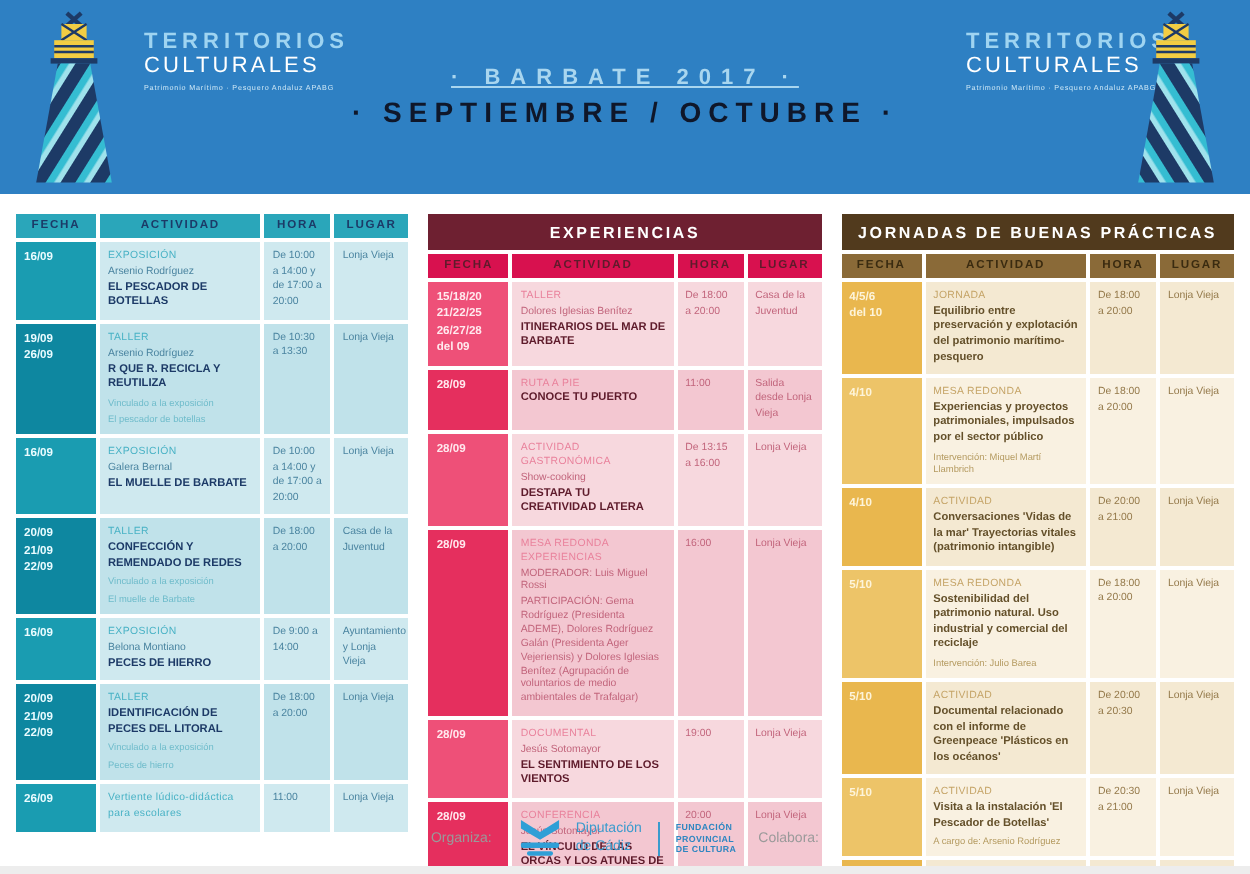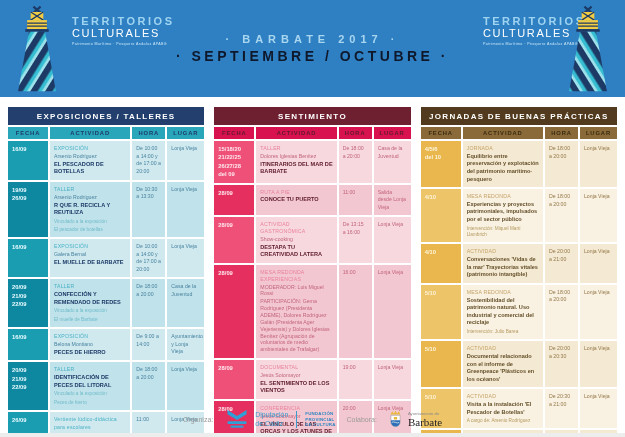--- a/index.html
+++ b/index.html
@@ -12,21 +12,21 @@
   .lh { position:absolute; top:4px; }
   .lh.left { left:10px; }
   .lh.right { right:10px; transform:scaleX(-1); }
   .tc-logo { position:absolute; top:16px; width:112px; text-align:left; line-height:1.05; }
   .tc-logo.left { left:72px; }
   .tc-logo.right { right:30px; }
   .tc-l1 { color:#9fd4f1; font-weight:bold; font-size:11px; letter-spacing:2.5px; }
   .tc-l2 { color:#ffffff; font-weight:normal; font-size:11px; letter-spacing:1.6px; }
   .tc-tag { color:#cfe8f7; font-size:3.6px; letter-spacing:.4px; margin-top:3px; border-top:1px solid rgba(255,255,255,.0); }
   .hdr-center { text-align:center; }
-  .hdr-event { color:#a9d6ef; font-weight:bold; font-size:11px; letter-spacing:5px; }
+  .hdr-event { color:#a9d6ef; font-weight:bold; font-size:11px; letter-spacing:5px;text-decoration:underline; }
   .hdr-title-row { display:flex; align-items:center; justify-content:center; gap:15px; margin-top:2px; }
   .hdr-title { color:#1c3a67; font-weight:bold; font-size:28px; letter-spacing:7px; }
   .hdr-sub { color:#0f172a; font-weight:bold; font-size:14px; letter-spacing:3.5px; margin-top:3px; }
 
   
   main { display:flex; gap:10px; padding:10px 8px 0 8px; }
   .tbl { flex:1; background:#fff; }
   .tbl-title { background:var(--title-bg); color:#fff; height:18px; display:flex; align-items:center; justify-content:center; font-size:8px; font-weight:bold; letter-spacing:1.3px; margin-bottom:2px; }
   .tbl-head, .row { display:grid; grid-template-columns:40px 1fr 33px 37px; gap:2px; }
   .tbl-head { margin-bottom:2px; }
@@ -112,21 +112,20 @@
       <path d="M23 8 L37 17 M37 8 L23 17" stroke="#1d3a66" stroke-width="1.4"></path>
       <rect x="19" y="17" width="22" height="10" fill="#f2cd43"></rect>
       <path d="M19 20.3 H41 M19 23.6 H41" stroke="#1d3a66" stroke-width="1.4"></path>
       <rect x="17" y="27" width="26" height="3" fill="#1d3a66"></rect>
       <polygon points="21,30 39,30 51,96 9,96" fill="url(#lhp1)"></polygon>
     </svg>
   </header>
 
   <main>
     <section class="tbl t-blue">
-      <div class="tbl-title">EXPOSICIONES / TALLERES</div>
       <div class="tbl-head">
         <div class="hc">FECHA</div>
         <div class="hc">ACTIVIDAD</div>
         <div class="hc">HORA</div>
         <div class="hc">LUGAR</div>
       </div>
       <div class="tbl-rows">
           <div class="row">
             <div class="cell fecha">
               <div class="fl">16/09</div>
@@ -216,21 +215,21 @@
               <div class="ln cat">Vertiente lúdico-didáctica</div>
               <div class="ln cat">para escolares</div>
             </div>
             <div class="cell hora">11:00</div>
             <div class="cell lugar">Lonja Vieja</div>
           </div>
         </div>
     </section>
 
     <section class="tbl t-pink">
-      <div class="tbl-title">SENTIMIENTO</div>
+      <div class="tbl-title">EXPERIENCIAS</div>
       <div class="tbl-head">
         <div class="hc">FECHA</div>
         <div class="hc">ACTIVIDAD</div>
         <div class="hc">HORA</div>
         <div class="hc">LUGAR</div>
       </div>
       <div class="tbl-rows">
           <div class="row">
             <div class="cell fecha">
               <div class="fl">15/18/20</div>
@@ -417,29 +416,16 @@
         <div>de Cádiz</div>
       </div>
       <div class="dip-div"></div>
       <div class="fund-text">
         <div>FUNDACIÓN</div>
         <div>PROVINCIAL</div>
         <div>DE CULTURA</div>
       </div>
     </div>
     <span class="org-label">Colabora:</span>
-    <div class="bar-block">
-      <svg viewBox="0 0 18 24" width="15" height="21">
-        <polygon points="3,6 5,2 7,5 9,1.5 11,5 13,2 15,6" fill="#e8b93a"></polygon>
-        <path d="M3.5 7 h11 v8 a5.5 5.5 0 0 1 -11 0 Z" fill="#ffffff" stroke="#8a8a8a" stroke-width="0.6"></path>
-        <path d="M3.5 13 h11 v2 a5.5 5.5 0 0 1 -11 0 Z" fill="#2f6fb5"></path>
-        <path d="M4.5 15.5 q2 -1.2 4.5 0 t4.5 0" stroke="#ffffff" stroke-width="0.8" fill="none"></path>
-        <rect x="7" y="9" width="4" height="3" fill="#e8b93a"></rect>
-      </svg>
-      <div class="bar-text">
-        <div class="small">Ayuntamiento de</div>
-        <div class="big">Barbate</div>
-      </div>
-    </div>
   </footer>
 
   <div class="bottom-strip"></div>
 </div>
 
 </body></html>

